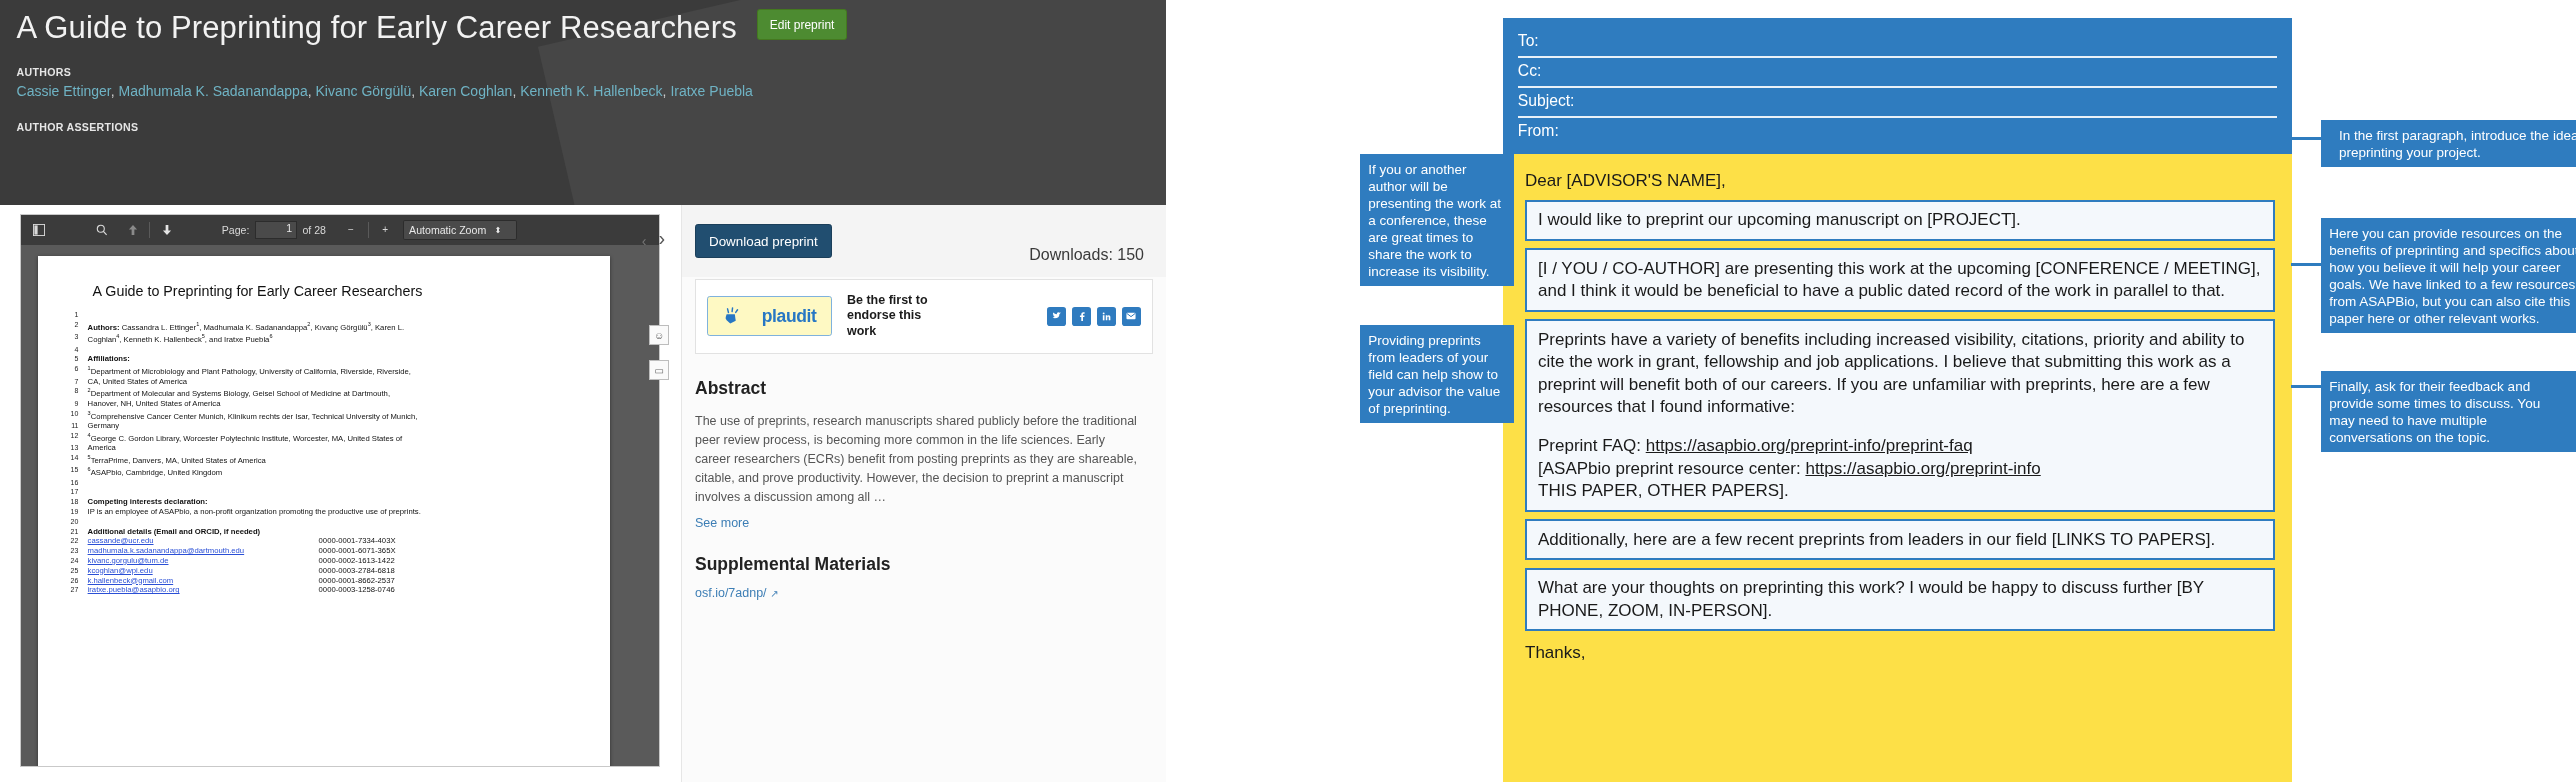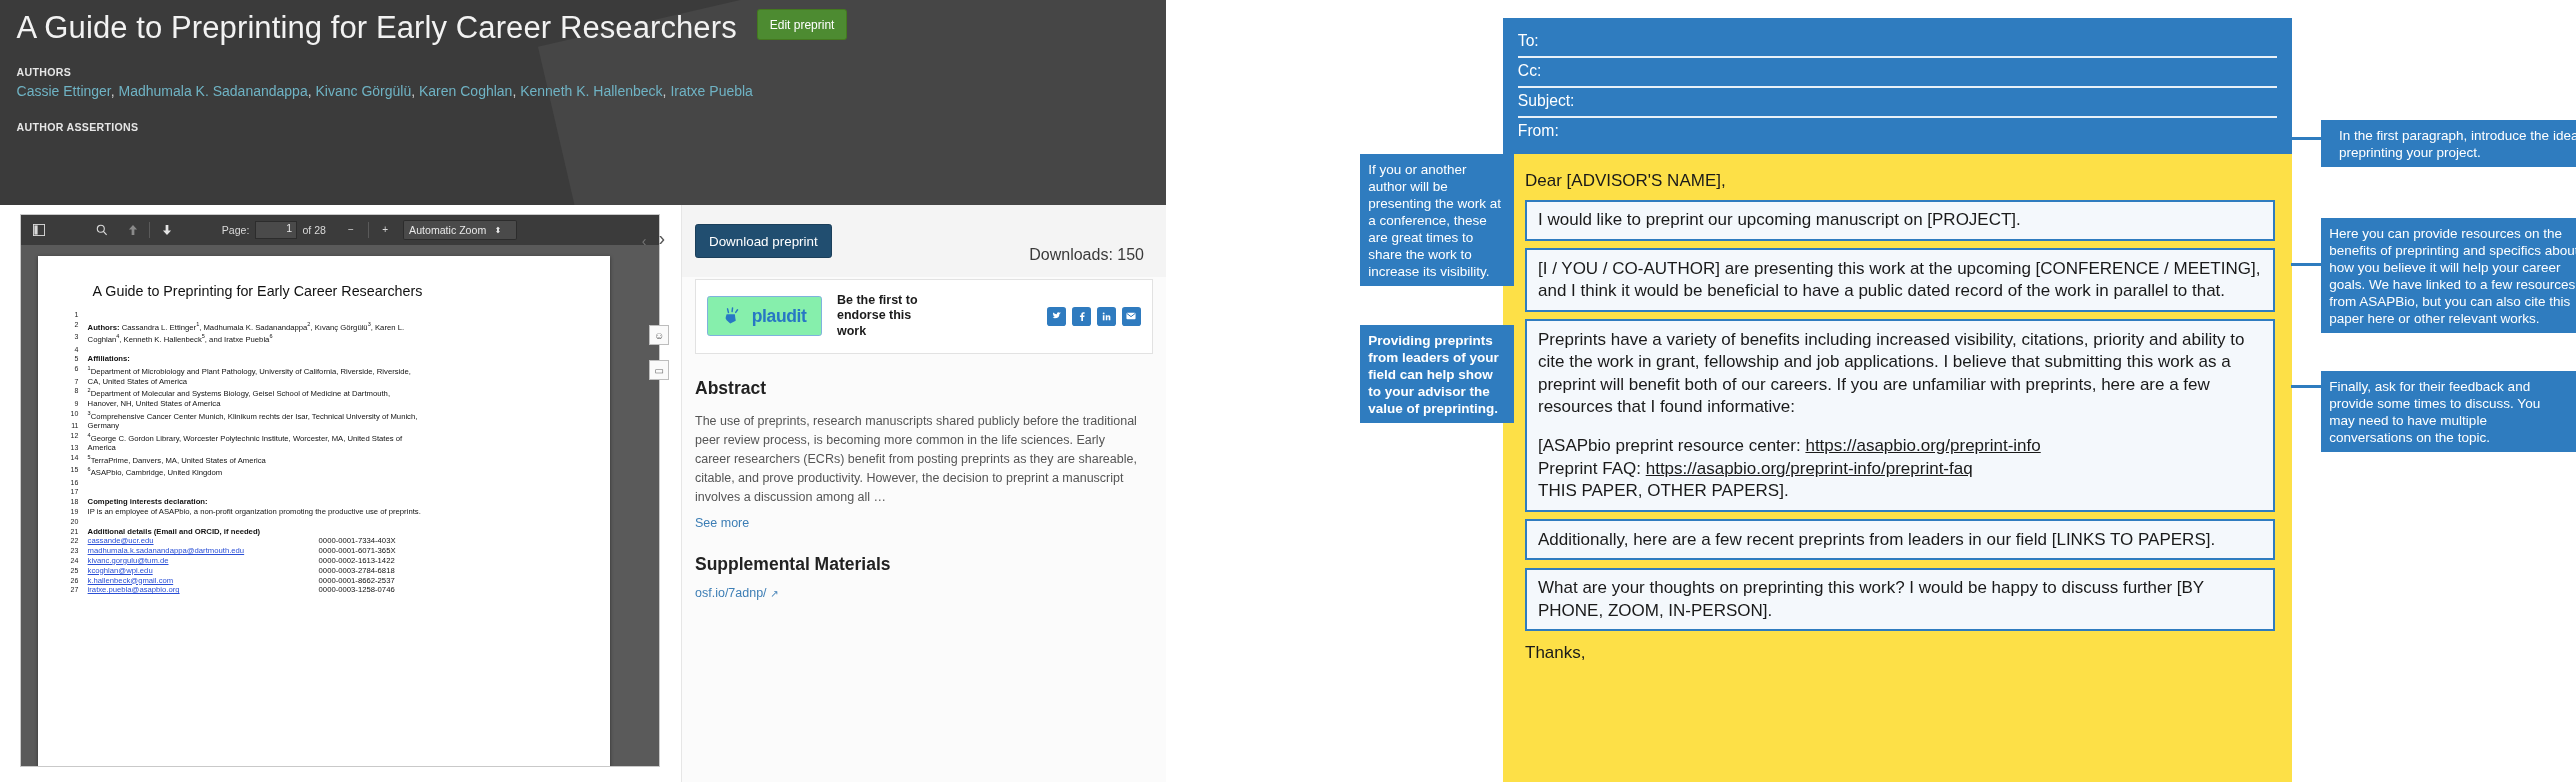--- a/index.html
+++ b/index.html
@@ -147,22 +147,22 @@
   .dl-btn {
     background: #214e70; color: #ffffff; font-size: 13.4px;
     padding: 8.3px 13px; border: 0.9px solid #1b3f5a; border-radius: 2.8px; cursor: pointer;
   }
   .dl-count { font-size: 16px; color: #3a3a3a; margin-top: 28px; }
   .endorse-card {
     margin: 1.8px 13px 0 13px; border: 0.9px solid #e2e2e2; background: #fff;
     display: flex; align-items: center; padding: 13px 11px; gap: 14.8px;
   }
   .plaudit-box {
-    border: 0.9px solid #7fb2dd; border-radius: 2.8px; background: #86efac;
-    padding: 8.3px 14.8px; display: flex; align-items: center; gap: 9px; cursor: pointer;
+    border: 0.9px solid #7fb2dd; border-radius: 2.8px; background: #fef9c3;
+    padding: 8.3px 14.8px; display: flex; align-items: center; gap: 19px; cursor: pointer;
   }
   .plaudit-word { color: #2777c4; font-size: 17.5px; font-weight: bold; letter-spacing: -0.4px; }
   .endorse-txt { font-size: 12.5px; font-weight: bold; color: #1b1b1b; line-height: 1.25; width: 85px; }
   .share-icons { display: flex; gap: 5.5px; margin-left: auto; }
   .sq-icon {
     width: 19.4px; height: 19.4px; background: #2f7bbf; border-radius: 2.8px;
     display: flex; align-items: center; justify-content: center; cursor: pointer;
     color: #fff; font-size: 11px;
   }
   .sec-h { font-size: 17.5px; font-weight: bold; color: #222; padding: 24px 13px 0 13px; }
@@ -472,42 +472,42 @@
       <div class="email-body">
         <div class="greeting">Dear [ADVISOR'S NAME],</div>
 
         <div class="para-box">I would like to preprint our upcoming manuscript on [PROJECT].</div>
 
         <div class="para-box">[I / YOU / CO-AUTHOR] are presenting this work at the upcoming [CONFERENCE / MEETING], and I think it would be beneficial to have a public dated record of the work in parallel to that.</div>
 
         <div class="para-box">
           <div>Preprints have a variety of benefits including increased visibility, citations, priority and ability to cite the work in grant, fellowship and job applications. I believe that submitting this work as a preprint will benefit both of our careers. If you are unfamiliar with preprints, here are a few resources that I found informative:</div>
           <div style="height:16.6px"></div>
+          <div>Preprint FAQ: <span class="u">https://asapbio.org/preprint-info/preprint-faq</span></div>
           <div><span>[ASAPbio preprint resource center: <span class="u">https://asapbio.org/preprint-info</span></span></div>
-          <div>Preprint FAQ: <span class="u">https://asapbio.org/preprint-info/preprint-faq</span></div>
           <div>THIS PAPER, OTHER PAPERS].</div>
         </div>
 
         <div class="para-box">Additionally, here are a few recent preprints from leaders in our field [LINKS TO PAPERS].</div>
 
         <div class="para-box">What are your thoughts on preprinting this work? I would be happy to discuss further [BY PHONE, ZOOM, IN-PERSON].</div>
 
         <div class="para-plain">Thanks,</div>
       </div>
     </div>
 
     <div class="leader" style="left:314px; top:186px; width:24px;"></div>
     <div class="leader" style="left:1125px; top:137px; width:29.5px;"></div>
     <div class="leader" style="left:1125px; top:263px; width:29.5px;"></div>
     <div class="leader" style="left:314px; top:346px; width:24px;"></div>
     <div class="leader" style="left:1125px; top:385px; width:29.5px;"></div>
 
     <div class="callout" style="left:194px; top:154px; width:154px;">If you or another author will be presenting the work at a conference, these are great times to share the work to increase its visibility.</div>
 
-    <div class="callout" style="left:194px; top:325px; width:154px;font-weight:bold;">Providing preprints from leaders of your field can help show to your advisor the value of preprinting.</div>
+    <div class="callout" style="left:194px; top:325px; width:154px;">Providing preprints from leaders of your field can help show to your advisor the value of preprinting.</div>
 
     <div class="callout" style="left:1155px; top:120px; width:284px;padding-left:18px;">In the first paragraph, introduce the idea of preprinting your project.</div>
 
     <div class="callout" style="left:1155px; top:218px; width:276px;">Here you can provide resources on the benefits of preprinting and specifics about how you believe it will help your career goals. We have linked to a few resources from ASAPBio, but you can also cite this paper here or other relevant works.</div>
 
     <div class="callout" style="left:1155px; top:371px; width:256px;">Finally, ask for their feedback and provide some times to discuss. You may need to have multiple conversations on the topic.</div>
 
   </div>
 </div>
 

